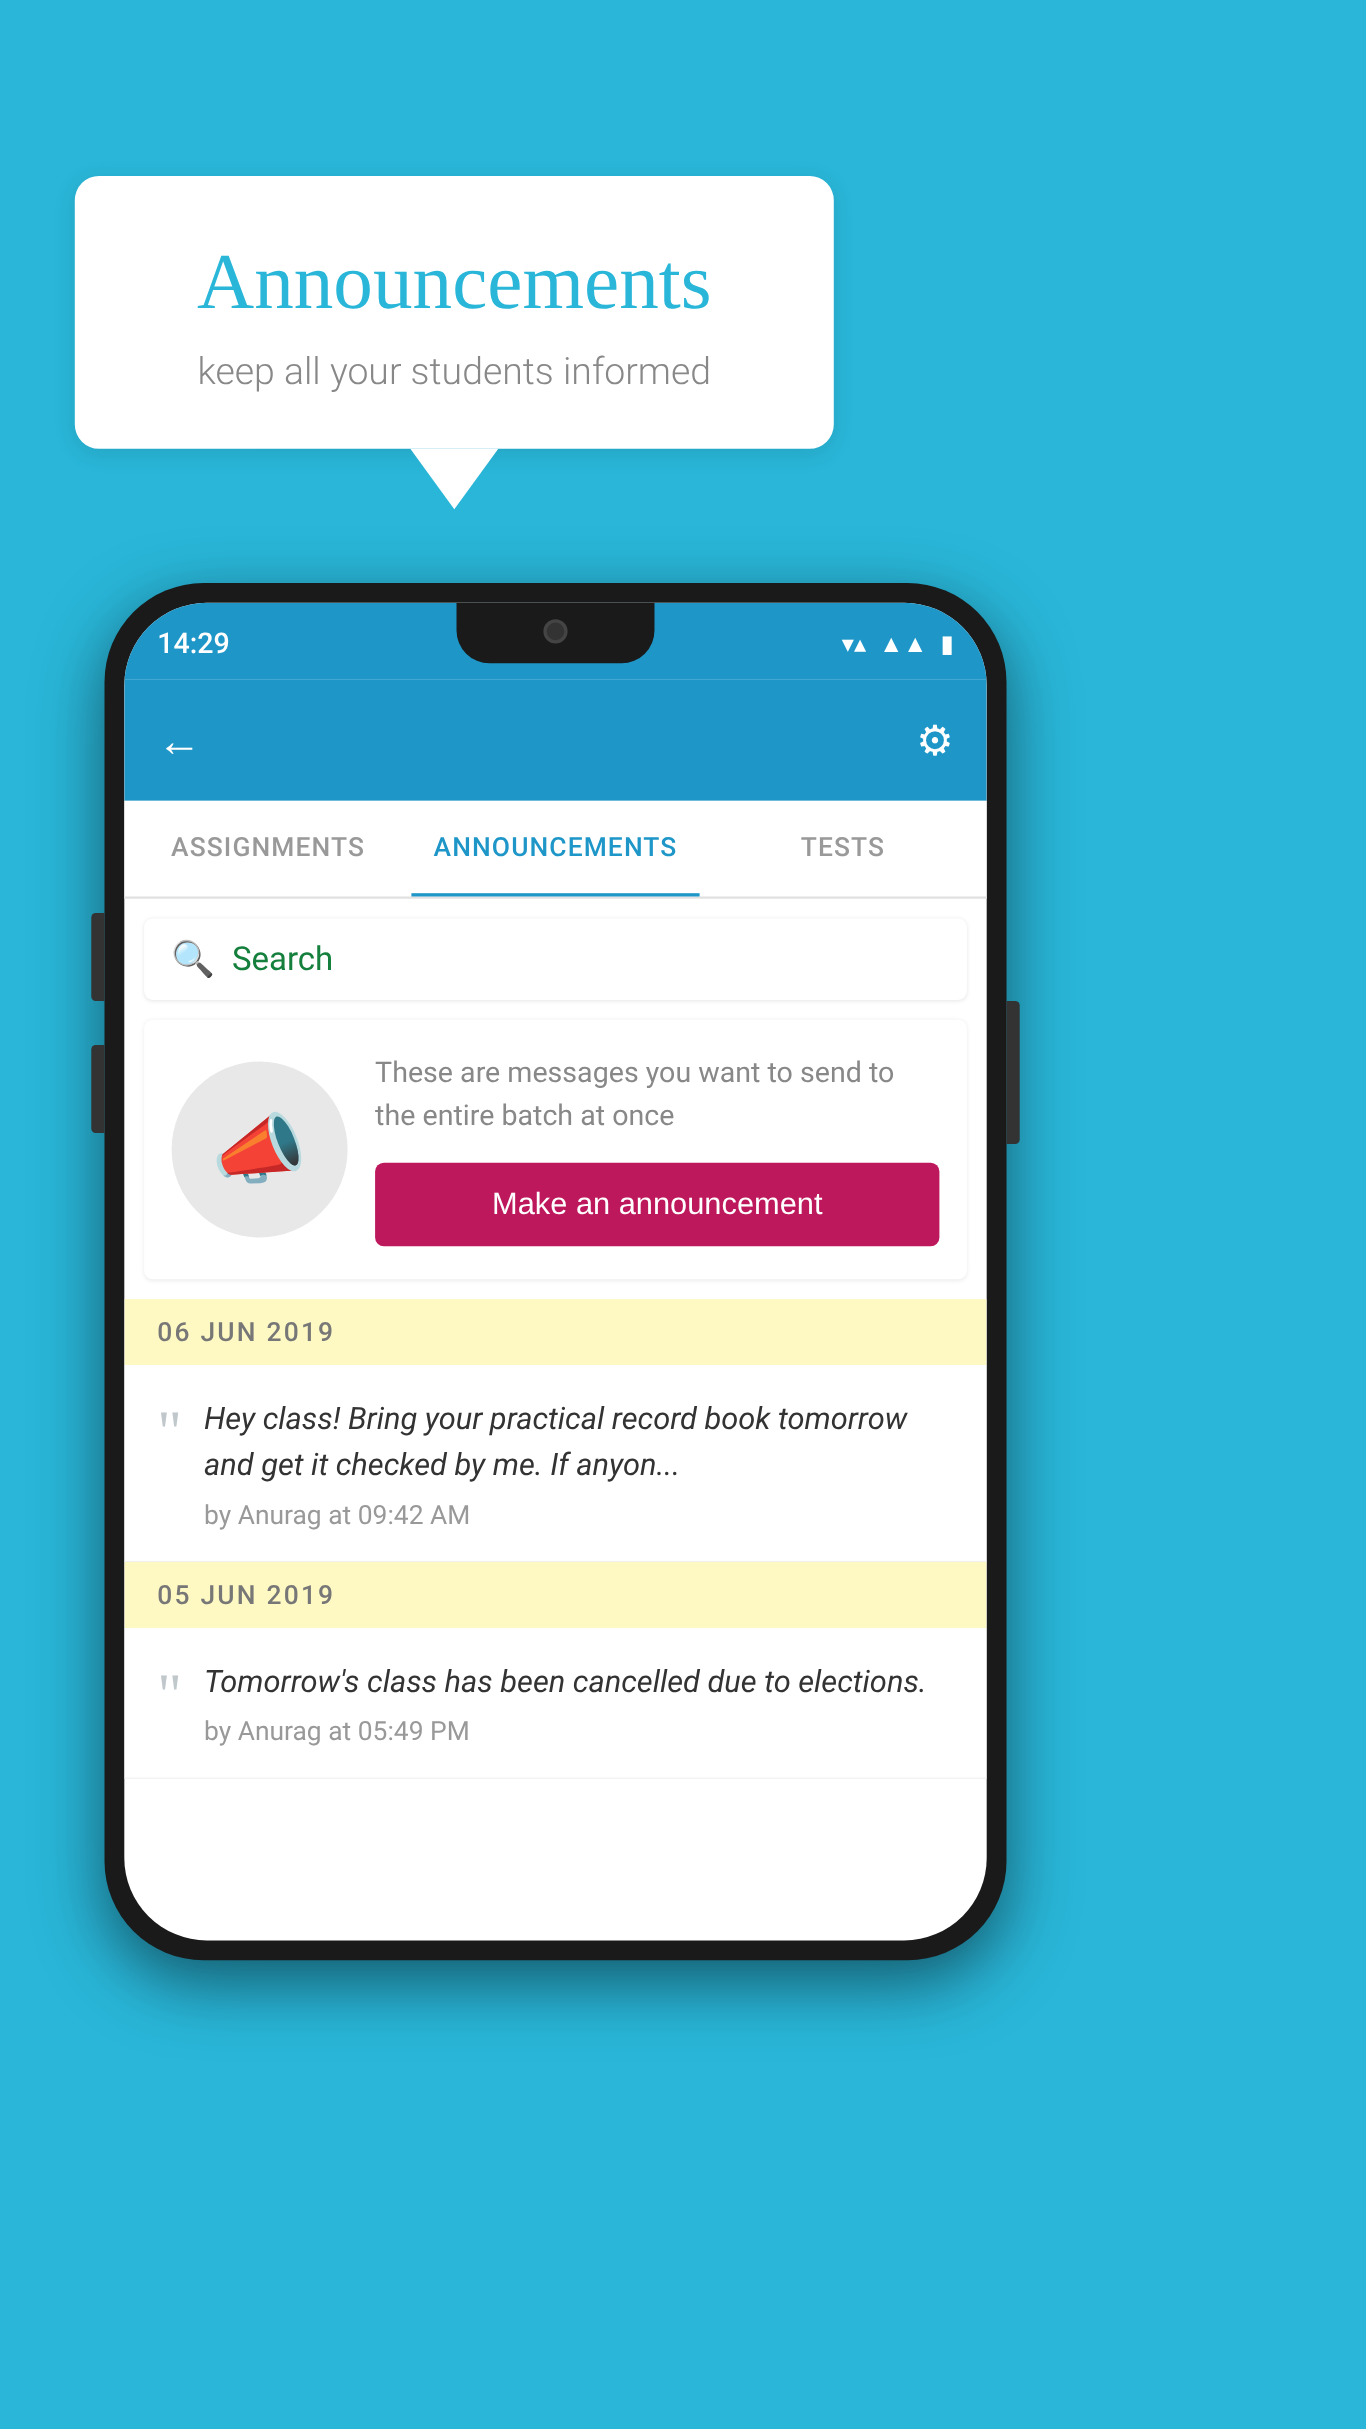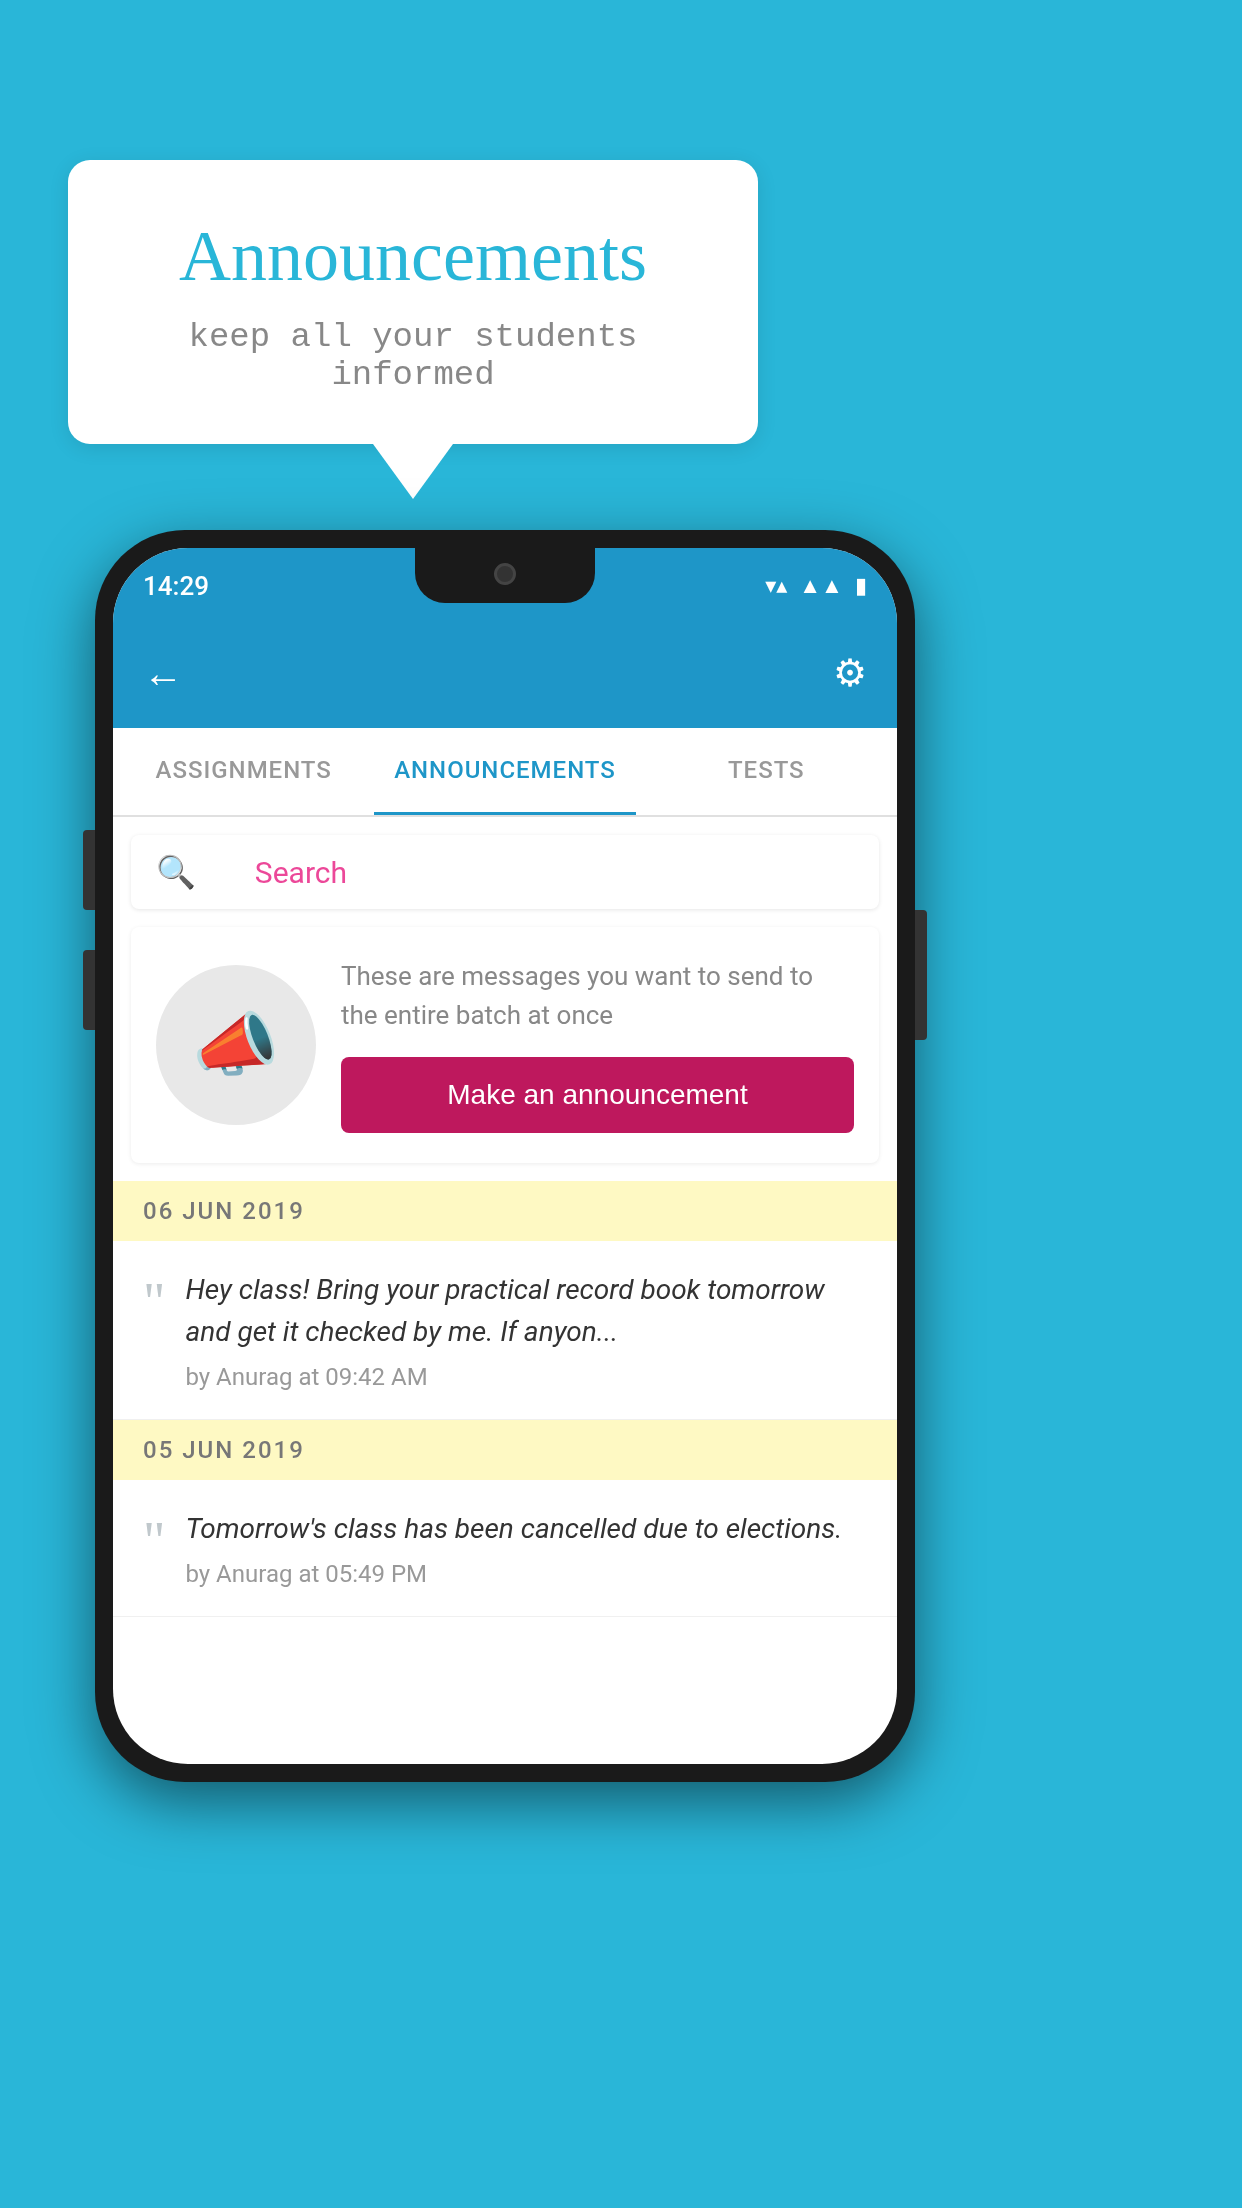--- a/index.html
+++ b/index.html
@@ -34,21 +34,20 @@
       font-size: 72px;
       font-weight: 400;
       margin-bottom: 20px;
       font-family: Georgia, serif;
     }
 
     .speech-bubble-subtitle {
       color: #888;
       font-size: 34px;
       font-weight: 300;
-      font-family: Liberation Mono, monospace;
     }
 
     .speech-bubble-tail {
       width: 0;
       height: 0;
       border-left: 40px solid transparent;
       border-right: 40px solid transparent;
       border-top: 55px solid white;
       margin: 0 auto;
     }
@@ -208,23 +207,22 @@
       box-shadow: 0 1px 4px rgba(0,0,0,0.1);
     }
 
     .search-icon-el {
       color: #aaa;
       font-size: 32px;
       margin-right: 15px;
     }
 
     .search-text {
-      color: #ec4899;
+      color: #15803d;
       font-size: 30px;
-      margin-left: 44px;
     }
 
     
     .announcement-promo {
       background: white;
       margin: 0 18px 18px;
       border-radius: 8px;
       display: flex;
       align-items: center;
       padding: 30px 25px;

